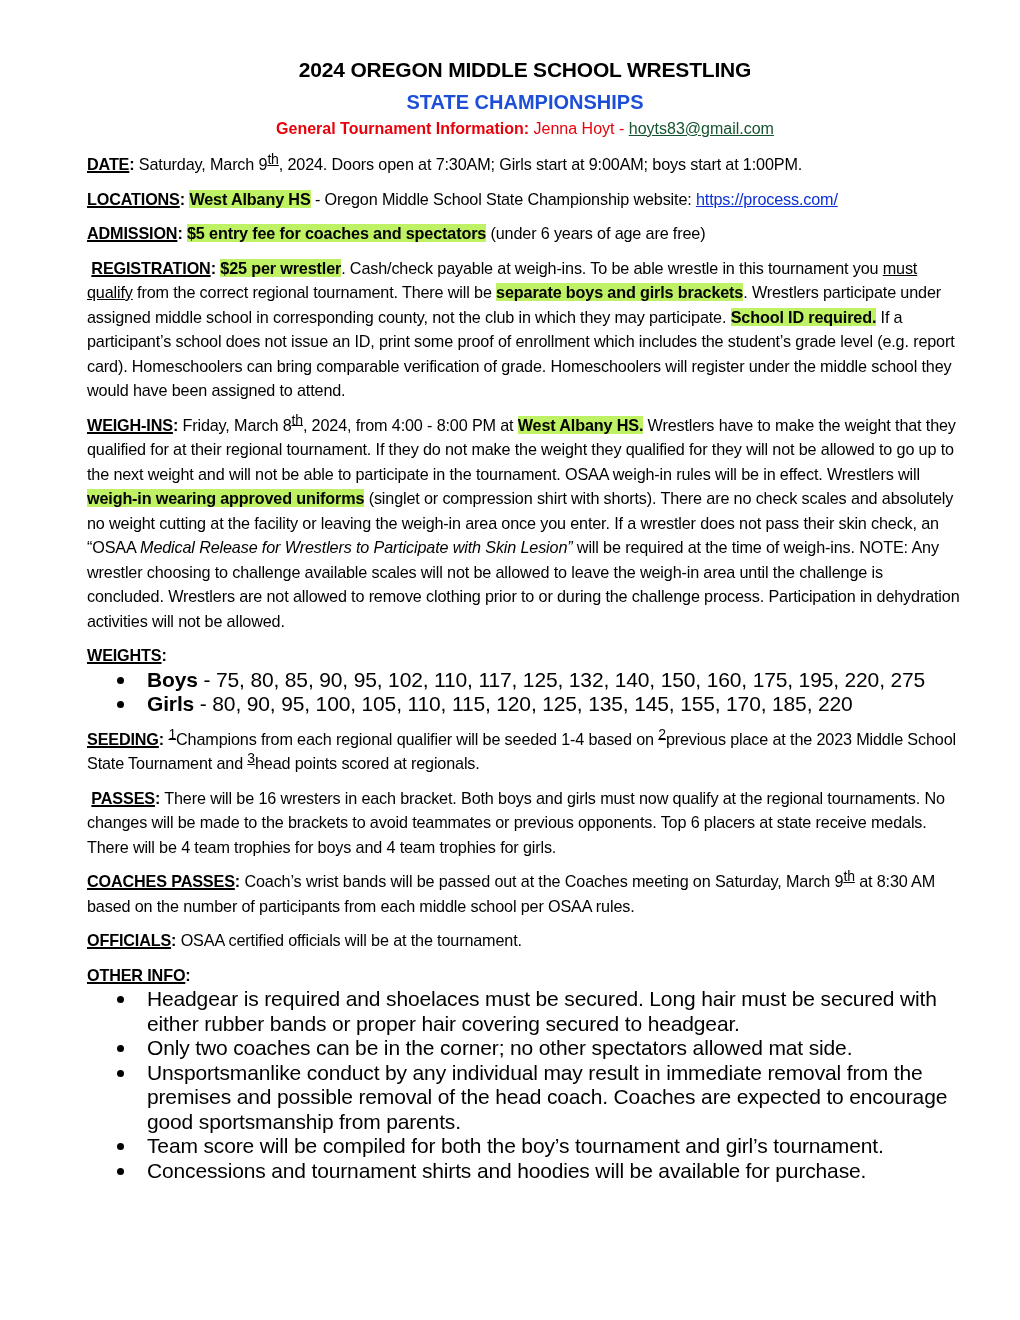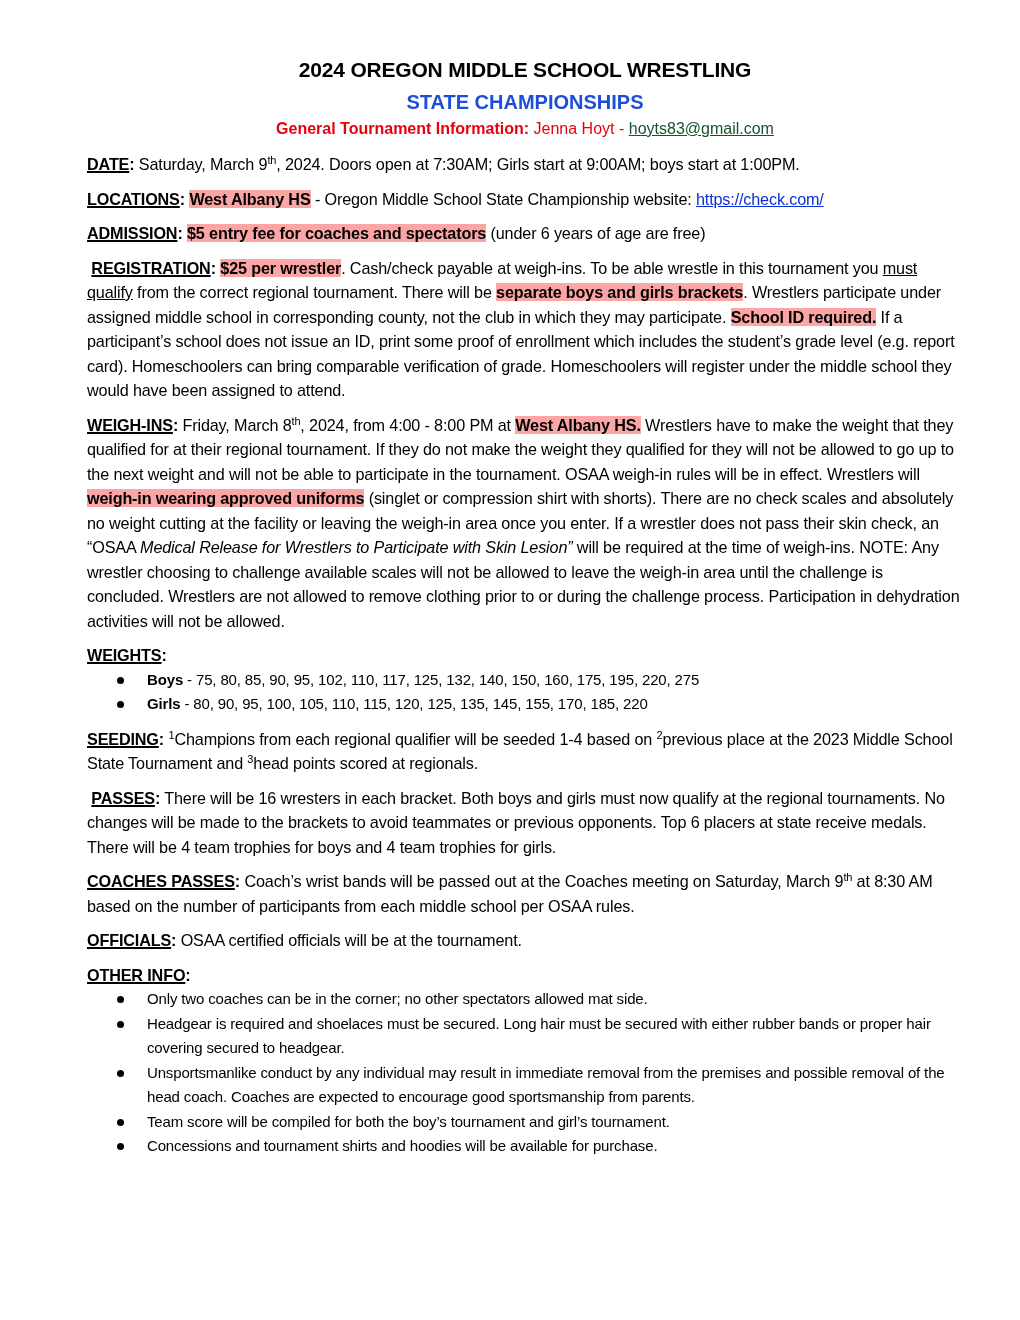--- a/index.html
+++ b/index.html
@@ -21,25 +21,25 @@
     text-align: center; font-size: 16px; line-height: 22px; color: #e8000b; margin: 2px 0 0 0;
   }
   .info b { font-weight: bold; }
   .info a { color: #14532d; text-decoration: underline; }
   p.sec {
     font-size: 16.2px; line-height: 24.5px; margin: 0 0 10px 0;
     letter-spacing: -0.15px;
   }
   .lbl { font-weight: bold; }
   .lbl u { text-decoration: underline; text-decoration-thickness: 1.5px; }
-  .hl { background: #fca5a5; font-weight: bold; }
+  .hl { background: #bef264; font-weight: bold; }
   .link { color: #0b2fd6; text-decoration: underline; }
-  sup { font-size: 11px; line-height: 0; vertical-align: super; }
+  sup { font-size: 14px; line-height: 0; vertical-align: super; text-decoration: underline; }
   ul.blist { margin: 0 0 10px 0; padding: 0 0 0 60px; list-style: none; }
-  ul.blist li { position: relative; font-size: 15px; line-height: 24.5px; letter-spacing: -0.15px; }
+  ul.blist li { position: relative; font-size: 21px; line-height: 24.5px; letter-spacing: -0.15px; }
   ul.blist li .dot {
     position: absolute; left: -30px; top: 9px; width: 7px; height: 7px;
     background: #000; border-radius: 50%;
   }
   .u { text-decoration: underline; }
   i { font-style: italic; }
 </style>
 </head>
 <body>
 
@@ -50,21 +50,21 @@
   <div class="info">
     <b>General Tournament Information:</b><span> Jenna Hoyt - </span><a>hoyts83@gmail.com</a>
   </div>
 
   <p class="sec" style="margin-top:12px;">
     <span class="lbl"><u>DATE</u><span>:</span></span><span> Saturday, March 9</span><sup>th</sup><span>, 2024. Doors open at 7:30AM; Girls start at 9:00AM; boys start at 1:00PM.</span>
   </p>
 
   <p class="sec">
     <span class="lbl"><u>LOCATIONS</u><span>:</span></span>
-    <span class="hl">West Albany HS</span><span> - Oregon Middle School State Championship website: </span><a class="link">https://check.com/</a>
+    <span class="hl">West Albany HS</span><span> - Oregon Middle School State Championship website: </span><a class="link">https://process.com/</a>
   </p>
 
   <p class="sec">
     <span class="lbl"><u>ADMISSION</u><span>:</span></span>
     <span class="hl">$5 entry fee for coaches and spectators</span><span> (under 6 years of age are free)</span>
   </p>
 
   <p class="sec">
     &nbsp;<span class="lbl"><u>REGISTRATION</u><span>:</span></span>
     <span class="hl">$25 per wrestler</span><span>. Cash/check payable at weigh-ins. To be able wrestle in this tournament you </span><span class="u">must qualify</span><span> from the correct regional tournament.  There will be </span><span class="hl">separate boys and girls brackets</span><span>. Wrestlers participate under assigned middle school in corresponding county, not the club in which they may participate. </span><span class="hl">School ID required.</span><span> If a participant’s school does not issue an ID, print some proof of enrollment which includes the student’s grade level (e.g. report card). Homeschoolers can bring comparable verification of grade. Homeschoolers will register under the middle school they would have been assigned to attend.</span>
@@ -96,20 +96,20 @@
   </p>
 
   <p class="sec">
     <span class="lbl"><u>OFFICIALS</u><span>:</span></span><span> OSAA certified officials will be at the tournament.</span>
   </p>
 
   <p class="sec" style="margin-bottom:0;">
     <span class="lbl"><u>OTHER INFO</u><span>:</span></span>
   </p>
   <ul class="blist">
+    <li><span class="dot"></span><span>Headgear is required and shoelaces must be secured. Long hair must be secured with either rubber bands or proper hair covering secured to headgear.</span></li>
     <li><span class="dot"></span><span>Only two coaches can be in the corner; no other spectators allowed mat side.</span></li>
-    <li><span class="dot"></span><span>Headgear is required and shoelaces must be secured. Long hair must be secured with either rubber bands or proper hair covering secured to headgear.</span></li>
     <li><span class="dot"></span><span>Unsportsmanlike conduct by any individual may result in immediate removal from the premises and possible removal of the head coach. Coaches are expected to encourage good sportsmanship from parents.</span></li>
     <li><span class="dot"></span><span>Team score will be compiled for both the boy’s tournament and girl’s tournament.</span></li>
     <li><span class="dot"></span><span>Concessions and tournament shirts and hoodies will be available for purchase.</span></li>
   </ul>
 
 </div>
 
 </body></html>

